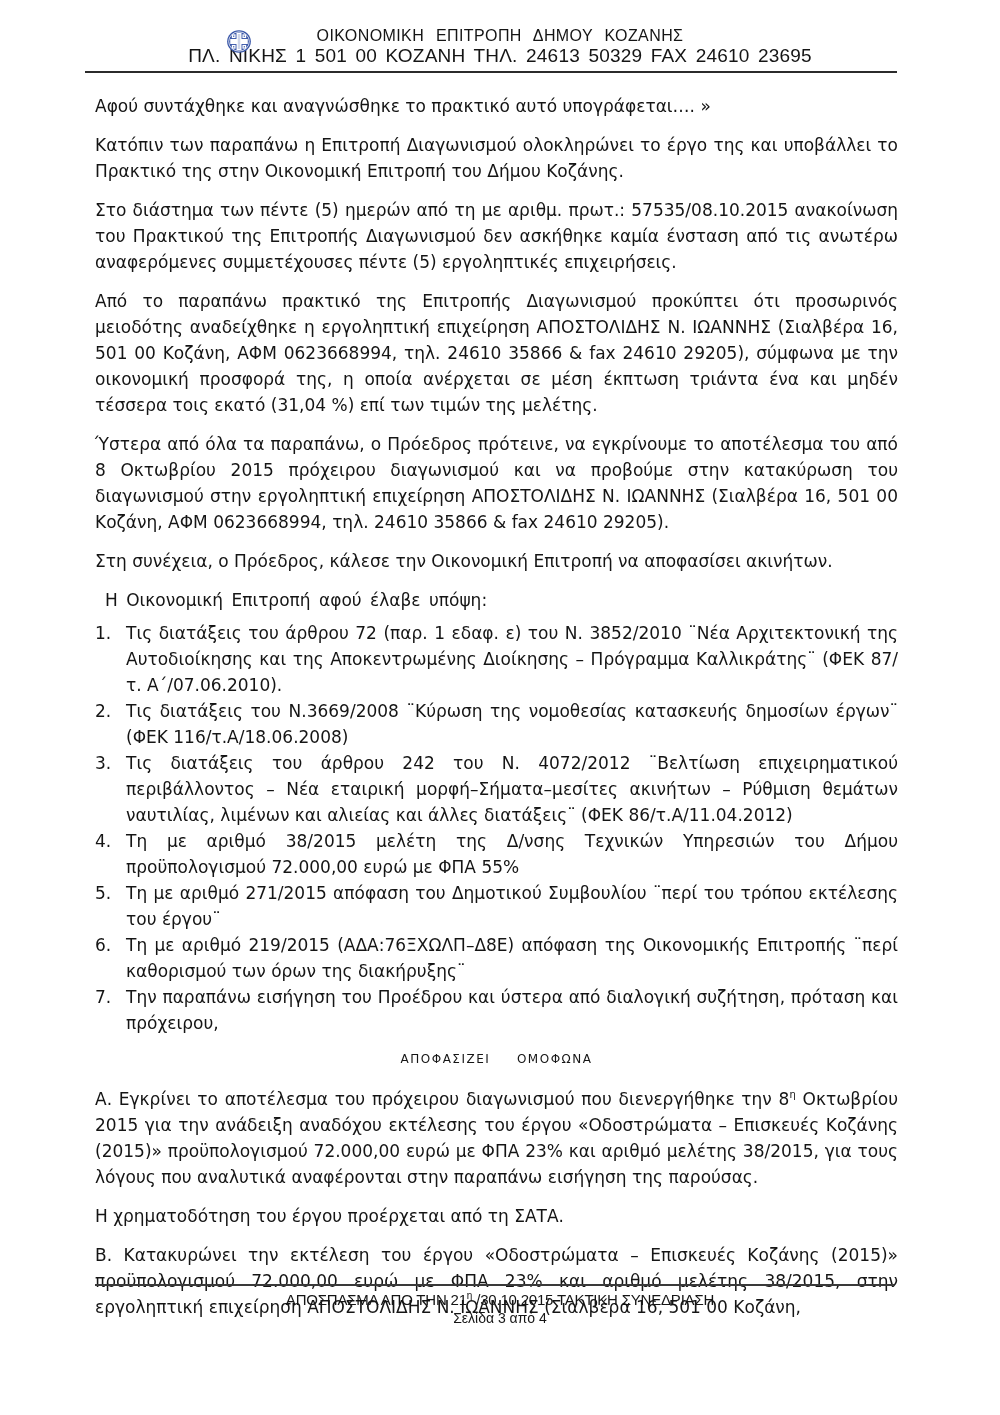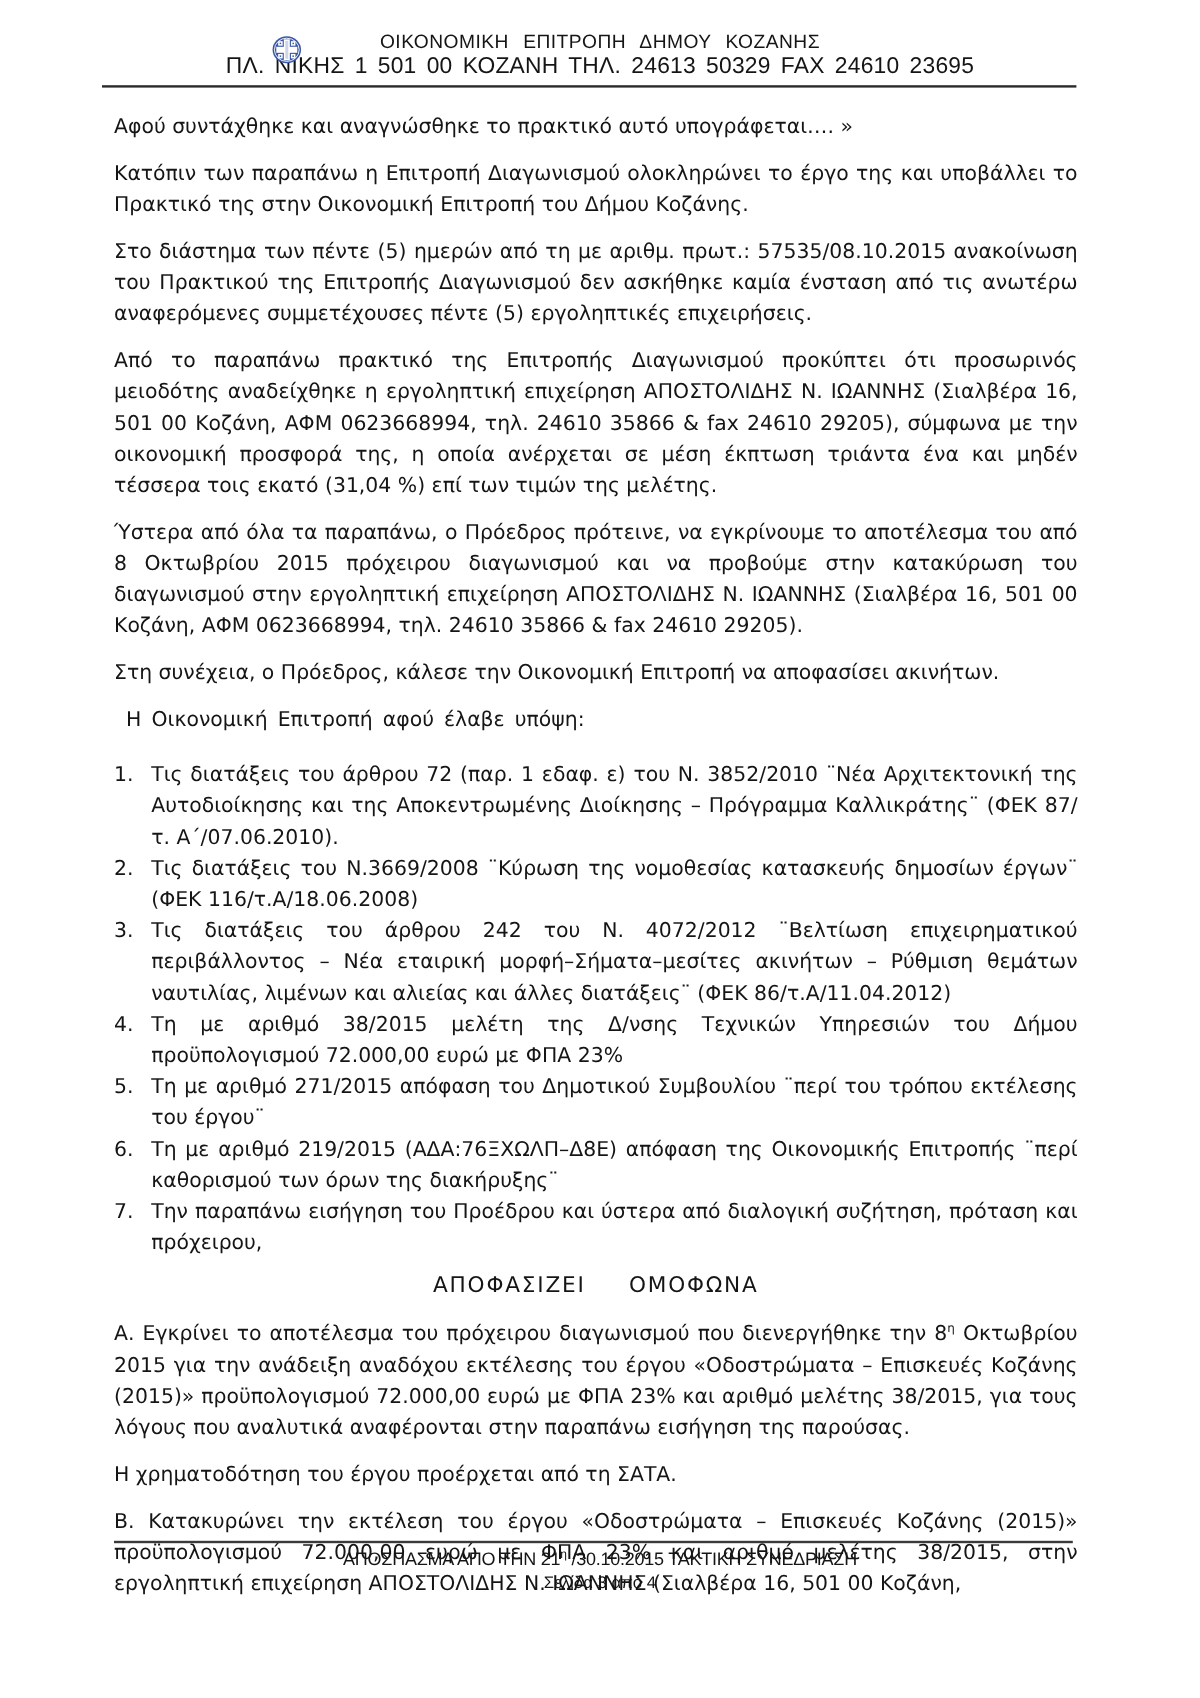--- a/index.html
+++ b/index.html
@@ -12,26 +12,26 @@
   .hdr{position:relative;padding-top:26px;text-align:center;
     font-family:"Liberation Sans",sans-serif;}
   .hdr-logo{position:absolute;left:226px;top:29px;width:26px;height:25px;}
   .hdr-line1{font-size:16px;letter-spacing:.4px;word-spacing:7px;line-height:20px;}
   .hdr-line2{font-size:19px;letter-spacing:.2px;word-spacing:3px;line-height:20px;}
   .hdr-rule{margin:5px 103px 0 85px;border-top:2px solid #2b2b2b;}
   
   .doc-body{padding:20px 102px 0 95px;font-size:17px;line-height:26px;
     text-align:justify;}
   .para{margin:0 0 13px 0;}
-  .intro{margin:3px 0 20px 0;padding-left:10px;word-spacing:3px;}
+  .intro{margin:3px 0 7px 0;padding-left:10px;word-spacing:3px;}
   .clist{margin:0 0 6px 0;}
   .citem{display:flex;}
   .citem .num{flex:0 0 31px;}
   .citem .li-text{flex:1;text-align:justify;}
-  .decision-heading{text-align:center;white-space:pre;font-size:18px;
+  .decision-heading{text-align:center;white-space:pre;font-size:12px;
     letter-spacing:1.5px;margin:10px 0 14px 0;}
   sup.s{font-size:10px;line-height:0;vertical-align:super;}
   
   .ftr{position:absolute;left:0;right:0;top:1284px;text-align:center;
     font-family:"Liberation Sans",sans-serif;}
   .ftr-rule{margin:0 106px 4px 95px;border-top:2px solid #3a3a3a;}
   .ftr-line1{font-size:15px;letter-spacing:-0.2px;line-height:19px;}
   .ftr-line2{font-size:14px;line-height:19px;}
 </style>
 </head>
@@ -91,21 +91,21 @@
           <span class="li-text">Τις διατάξεις του Ν.3669/2008 ¨Κύρωση της νομοθεσίας κατασκευής δημοσίων έργων¨ (ΦΕΚ 116/τ.Α/18.06.2008)</span>
         </div>
 
         <div class="citem">
           <span class="num">3.</span>
           <span class="li-text">Τις διατάξεις του άρθρου 242 του Ν. 4072/2012 ¨Βελτίωση επιχειρηματικού περιβάλλοντος – Νέα εταιρική μορφή–Σήματα–μεσίτες ακινήτων – Ρύθμιση θεμάτων ναυτιλίας, λιμένων και αλιείας και άλλες διατάξεις¨ (ΦΕΚ 86/τ.Α/11.04.2012)</span>
         </div>
 
         <div class="citem">
           <span class="num">4.</span>
-          <span class="li-text">Τη με αριθμό 38/2015 μελέτη της Δ/νσης Τεχνικών Υπηρεσιών του Δήμου προϋπολογισμού 72.000,00 ευρώ με ΦΠΑ 23%</span>
+          <span class="li-text">Τη με αριθμό 38/2015 μελέτη της Δ/νσης Τεχνικών Υπηρεσιών του Δήμου προϋπολογισμού 72.000,00 ευρώ με ΦΠΑ 55%</span>
         </div>
 
         <div class="citem">
           <span class="num">5.</span>
           <span class="li-text">Τη με αριθμό 271/2015 απόφαση του Δημοτικού Συμβουλίου ¨περί του τρόπου εκτέλεσης του έργου¨</span>
         </div>
 
         <div class="citem">
           <span class="num">6.</span>
           <span class="li-text">Τη με αριθμό 219/2015 (ΑΔΑ:76ΞΧΩΛΠ–Δ8Ε) απόφαση της Οικονομικής Επιτροπής ¨περί καθορισμού των όρων της διακήρυξης¨</span>

